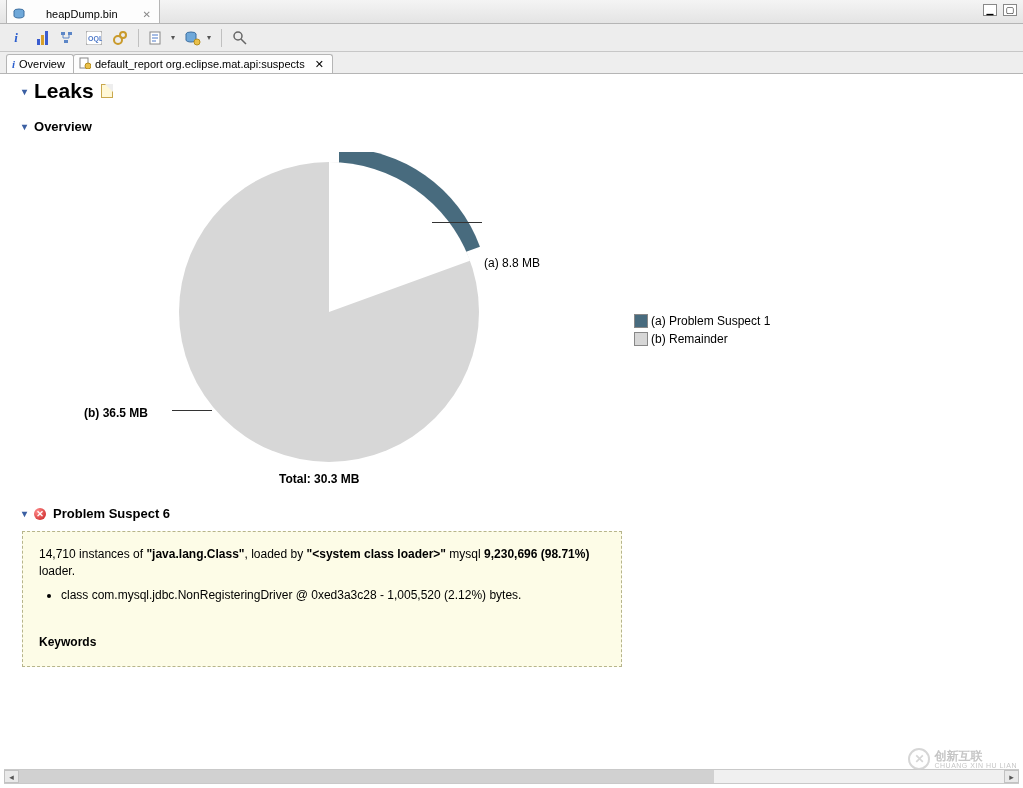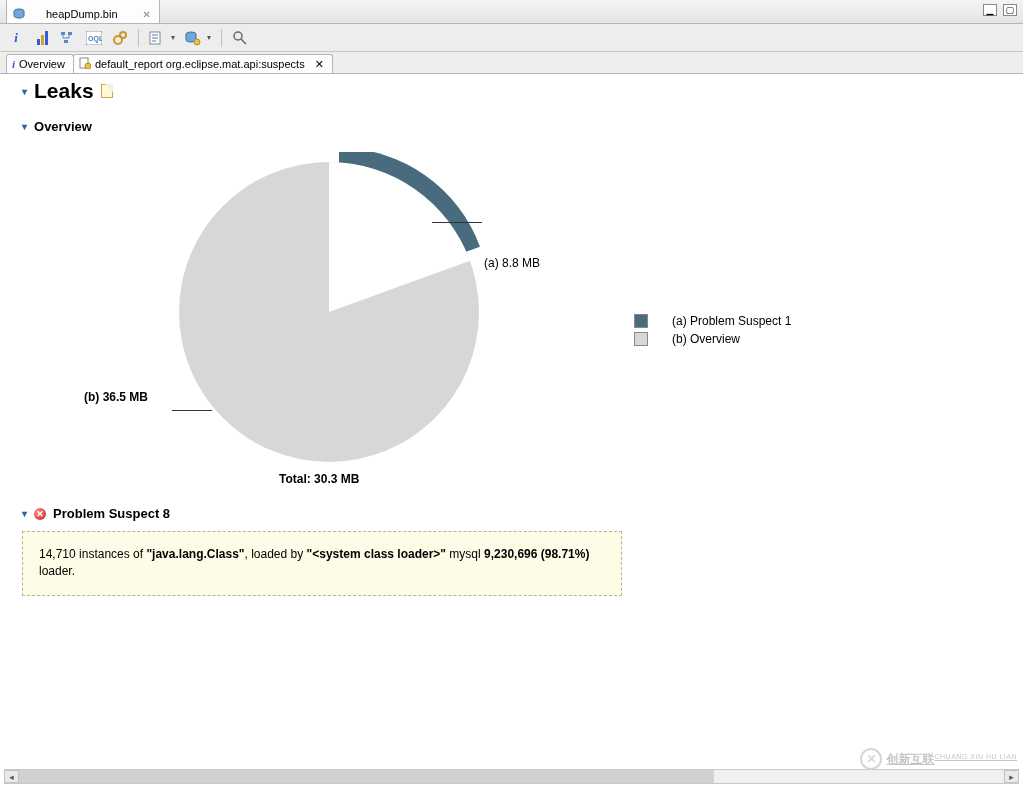--- a/index.html
+++ b/index.html
@@ -122,28 +122,28 @@
   }
 
   
   .pie-area {
     position:relative;
     width: 950px; height: 350px;
     margin-left: 40px;
   }
   .pie-svg { position:absolute; left:130px; top:10px; }
   .pie-label-a { position:absolute; left:440px; top:72px; font-size:12px; font-weight:normal;margin-top:42px;}
-  .pie-label-b { position:absolute; left:40px; top:248px; font-size:12px; font-weight:bold;}
+  .pie-label-b { position:absolute; left:40px; top:264px; font-size:12px; font-weight:bold;}
   .pie-total  { position:absolute; left:235px; top:330px; font-size:12px; font-weight:bold;}
 
   .leader-a { position:absolute; left:388px; top:80px; width:50px; height:1px; background:#333;}
   .leader-b { position:absolute; left:128px; top:268px; width:40px; height:1px; background:#333;}
 
   .legend { position:absolute; left:590px; top:168px; font-size:12px; }
-  .legend-row { display:flex;align-items:center;gap:24px;margin:4px 0; }
+  .legend-row { display:flex;align-items:center;gap:3px;margin:4px 0; }
   .swatch { width:14px;height:14px;border:1px solid #888;}
   .swatch.a { background:#486b7e; }
   .swatch.b { background:#d7d7d7; }
 
   
   .suspect-box {
     width: 600px;
     margin: 10px 0 0 18px;
     border: 1px dashed #b7b58b;
     background: #fdfce7;
@@ -320,47 +320,51 @@
 
         <div class="pie-total">Total: 30.3 MB</div>
 
         <div class="legend">
           <div class="legend-row">
             <span class="swatch a"></span>
             <span>(a)  Problem Suspect 1</span>
           </div>
           <div class="legend-row">
             <span class="swatch b"></span>
-            <span>(b)  Overview</span>
+            <span>(b)  Remainder</span>
           </div>
         </div>
       </div>
 
       <div class="section-h">
         <span class="twisty">▾</span>
         <span class="err-dot">✕</span>
-        <span>Problem Suspect 8</span>
+        <span>Problem Suspect 6</span>
       </div>
 
       <div class="suspect-box">
         <div>
           <span>14,710 instances of </span><b>"java.lang.Class"</b><span>, loaded by </span><b>"&lt;system class loader&gt;"</b><span> mysql </span><b>9,230,696 (98.71%)</b><span> loader.</span>
         </div>
+        <ul>
+          <li>class com.mysql.jdbc.NonRegisteringDriver @ 0xed3a3c28 - 1,005,520 (2.12%) bytes.</li>
+        </ul>
+        <div class="kw">Keywords</div>
       </div>
 
     </div>
 
     <div class="hscroll">
       <div class="arrow l">◂</div>
       <div class="thumb"></div>
       <div class="arrow r">▸</div>
     </div>
 
     <div class="watermark">
       <span class="wm-circle">✕</span>
-      <span style="display:flex;flex-direction:row;line-height:1;text-decoration:underline;">
+      <span style="display:flex;flex-direction:column;line-height:1;">
         <span>创新互联</span>
         <span style="font-size:7px;font-weight:normal;letter-spacing:.5px;">CHUANG XIN HU LIAN</span>
       </span>
     </div>
   </div>
 
 </div>
 
 </body></html>

